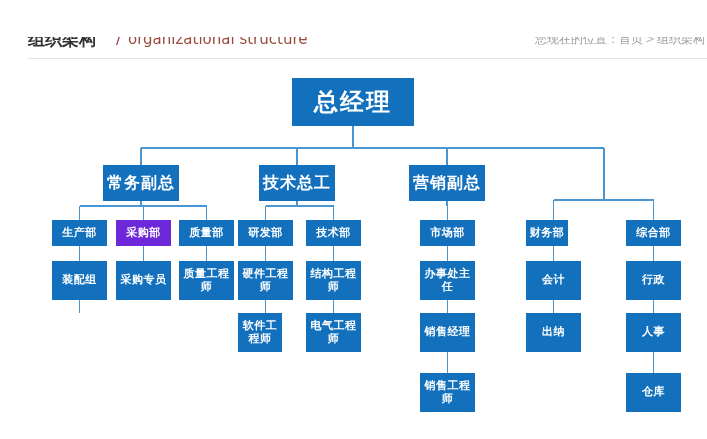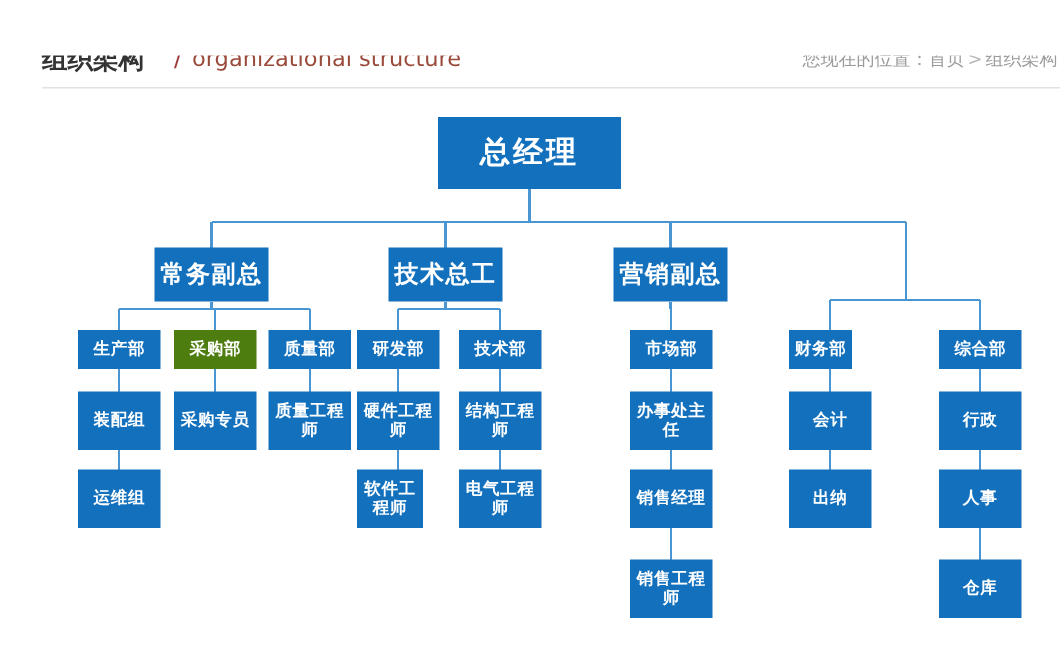--- a/index.html
+++ b/index.html
@@ -97,21 +97,21 @@
     align-items: center;
     justify-content: center;
     text-align: center;
     line-height: 1.18;
     font-weight: bold;
     letter-spacing: 0.5px;
     padding: 0 2px;
     z-index: 2;
   }
   .node.lvl0 {
-    font-size: 20px;
+    font-size: 24px;
     letter-spacing: 2px;
     background: #1270bd;
   }
   .node.lvl1 {
     font-size: 16px;
     letter-spacing: 1px;
   }
   .node.dept {
     font-size: 11px;
     letter-spacing: 0.5px;
@@ -187,21 +187,21 @@
       </div>
       <div class="node lvl1" style="left: 259px; top: 128px; width: 76px; height: 36px; background: rgb(18, 112, 189); color: rgb(255, 255, 255);">
         <span>技术总工</span>
       </div>
       <div class="node lvl1" style="left: 409px; top: 128px; width: 76px; height: 36px; background: rgb(18, 112, 189); color: rgb(255, 255, 255);">
         <span>营销副总</span>
       </div>
       <div class="node dept" style="left: 52px; top: 183px; width: 55px; height: 26px; background: rgb(18, 112, 189); color: rgb(255, 255, 255);">
         <span>生产部</span>
       </div>
-      <div class="node dept" style="left: 116px; top: 183px; width: 55px; height: 26px; background: #4d7c0f; color: rgb(255, 255, 255);">
+      <div class="node dept" style="left: 116px; top: 183px; width: 55px; height: 26px; background: #6d28d9; color: rgb(255, 255, 255);">
         <span>采购部</span>
       </div>
       <div class="node dept" style="left: 179px; top: 183px; width: 55px; height: 26px; background: rgb(18, 112, 189); color: rgb(255, 255, 255);">
         <span>质量部</span>
       </div>
       <div class="node dept" style="left: 238px; top: 183px; width: 55px; height: 26px; background: rgb(18, 112, 189); color: rgb(255, 255, 255);">
         <span>研发部</span>
       </div>
       <div class="node dept" style="left: 306px; top: 183px; width: 55px; height: 26px; background: rgb(18, 112, 189); color: rgb(255, 255, 255);">
         <span>技术部</span>
@@ -232,23 +232,20 @@
       </div>
       <div class="node role" style="left: 420px; top: 224px; width: 55px; height: 39px; background: rgb(18, 112, 189); color: rgb(255, 255, 255);">
         <span>办事处主任</span>
       </div>
       <div class="node role" style="left: 526px; top: 224px; width: 55px; height: 39px; background: rgb(18, 112, 189); color: rgb(255, 255, 255);">
         <span>会计</span>
       </div>
       <div class="node role" style="left: 626px; top: 224px; width: 55px; height: 39px; background: rgb(18, 112, 189); color: rgb(255, 255, 255);">
         <span>行政</span>
       </div>
-      <div class="node role" style="left: 52px; top: 276px; width: 55px; height: 39px; background: rgb(18, 112, 189); color: rgb(255, 255, 255);">
-        <span>运维组</span>
-      </div>
       <div class="node role" style="left: 238px; top: 276px; width: 44px; height: 39px; background: rgb(18, 112, 189); color: rgb(255, 255, 255);">
         <span>软件工程师</span>
       </div>
       <div class="node role" style="left: 306px; top: 276px; width: 55px; height: 39px; background: rgb(18, 112, 189); color: rgb(255, 255, 255);">
         <span>电气工程师</span>
       </div>
       <div class="node role" style="left: 420px; top: 276px; width: 55px; height: 39px; background: rgb(18, 112, 189); color: rgb(255, 255, 255);">
         <span>销售经理</span>
       </div>
       <div class="node role" style="left: 526px; top: 276px; width: 55px; height: 39px; background: rgb(18, 112, 189); color: rgb(255, 255, 255);">

